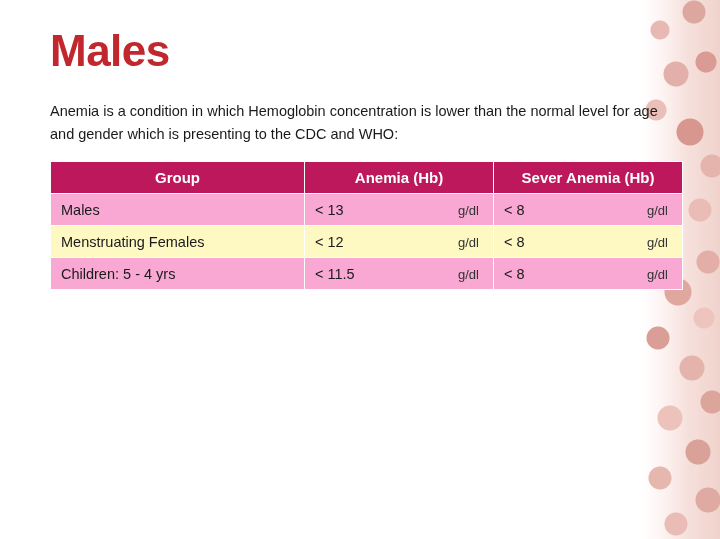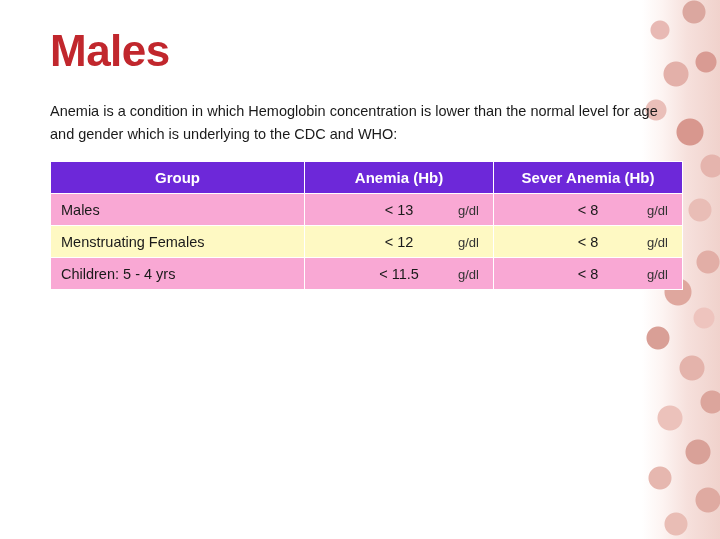--- a/index.html
+++ b/index.html
@@ -70,40 +70,39 @@
     line-height: 1.55;
     width: 612px;
     margin: 0 0 16px 0;
   }
   table.data {
     border-collapse: collapse;
     width: 632px;
     table-layout: fixed;
   }
   table.data th {
-    background: #6d28d9;
+    background: #be185d;
     color: #ffffff;
     font-size: 15px;
     font-weight: bold;
     text-align: center;
     padding: 7px 4px;
     border: 1px solid #ffffff;
   }
   table.data td {
     font-size: 14.5px;
     color: #1a1a1a;
     padding: 6px 10px;
     border: 1px solid #ffffff;
     height: 19px;
   }
   tr.row-a td { background: #f9a8d4; }
   tr.row-b td { background: #fef9c3; }
   td.group { text-align: left; }
   td.val {
-    text-align: center;
     position: relative;
     padding-right: 10px;
   }
   td.val .num { display: inline-block; }
   td.val .unit {
     font-size: 13px;
     color: #333333;
     position: absolute;
     right: 14px;
     top: 50%;
@@ -123,21 +122,21 @@
 <body>
 
 <div class="slide">
 
   <div class="edge-band"></div>
 
   <div class="content">
 
     <h1 class="title">Males</h1>
 
-    <p class="intro">Anemia is a condition in which Hemoglobin concentration is lower than the normal level for age and gender which is underlying to the CDC and WHO:</p>
+    <p class="intro">Anemia is a condition in which Hemoglobin concentration is lower than the normal level for age and gender which is presenting to the CDC and WHO:</p>
 
     <table class="data">
       <colgroup>
         <col class="col-group">
         <col class="col-anemia">
         <col class="col-severe">
       </colgroup>
       <thead>
         <tr>
           <th>Group</th>

